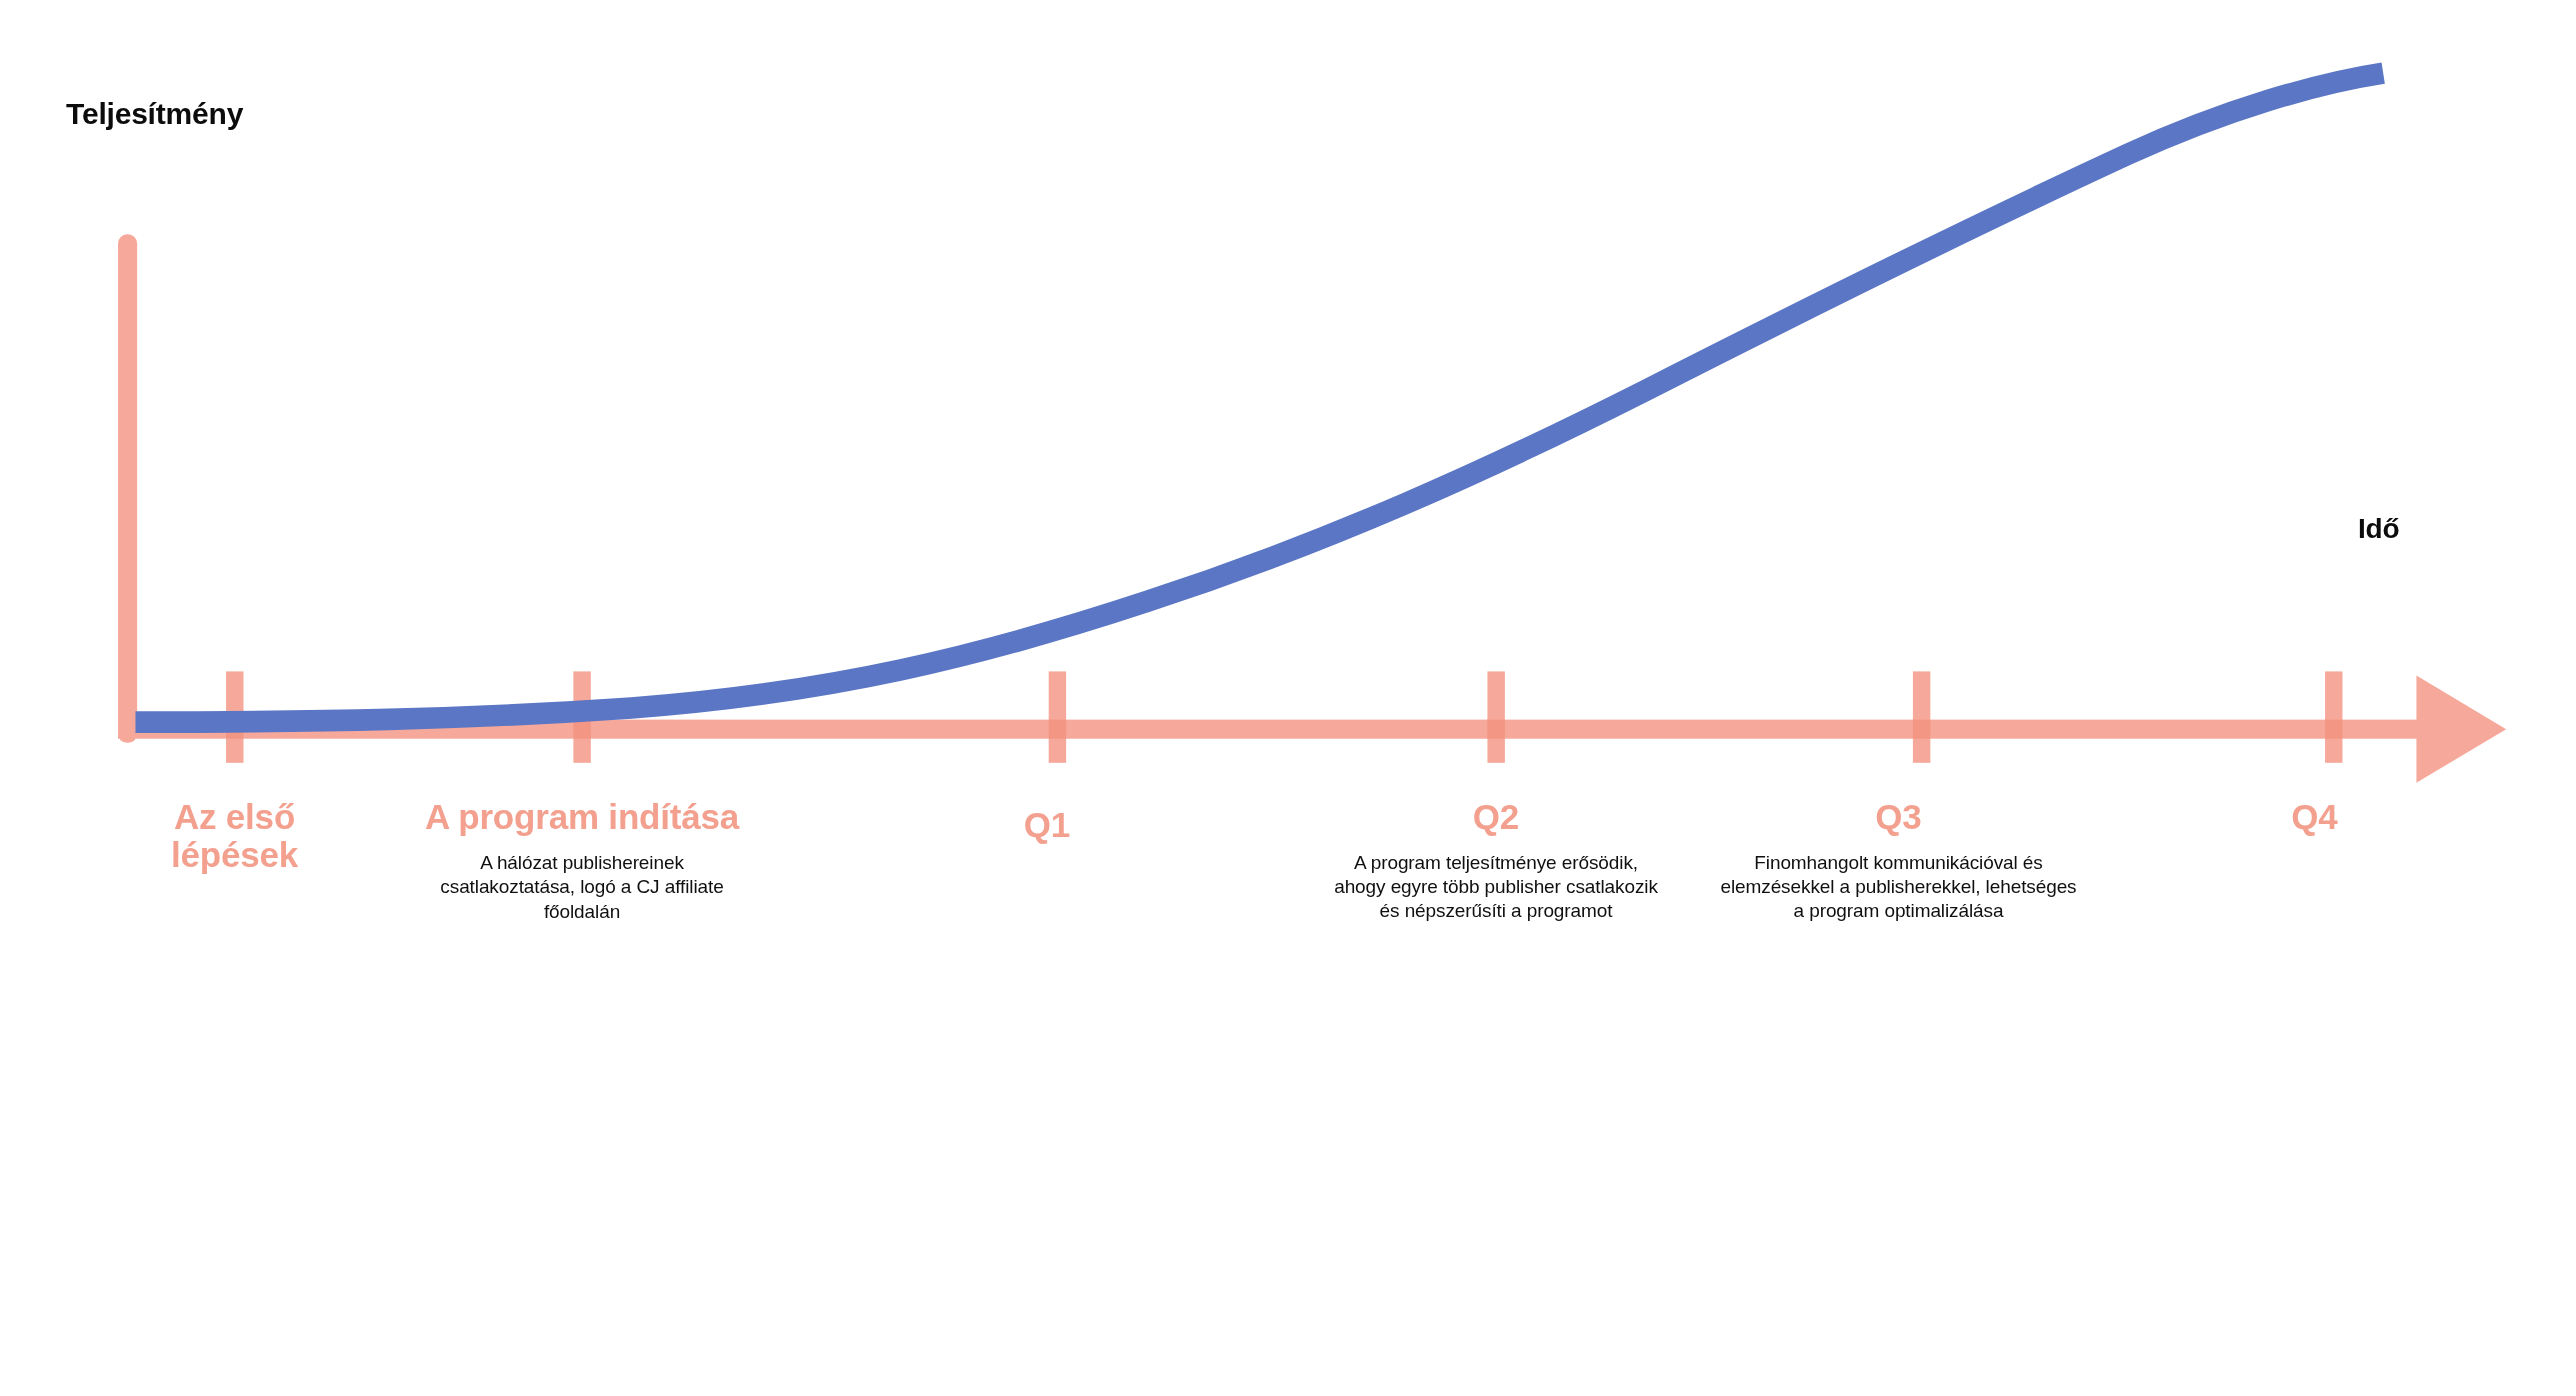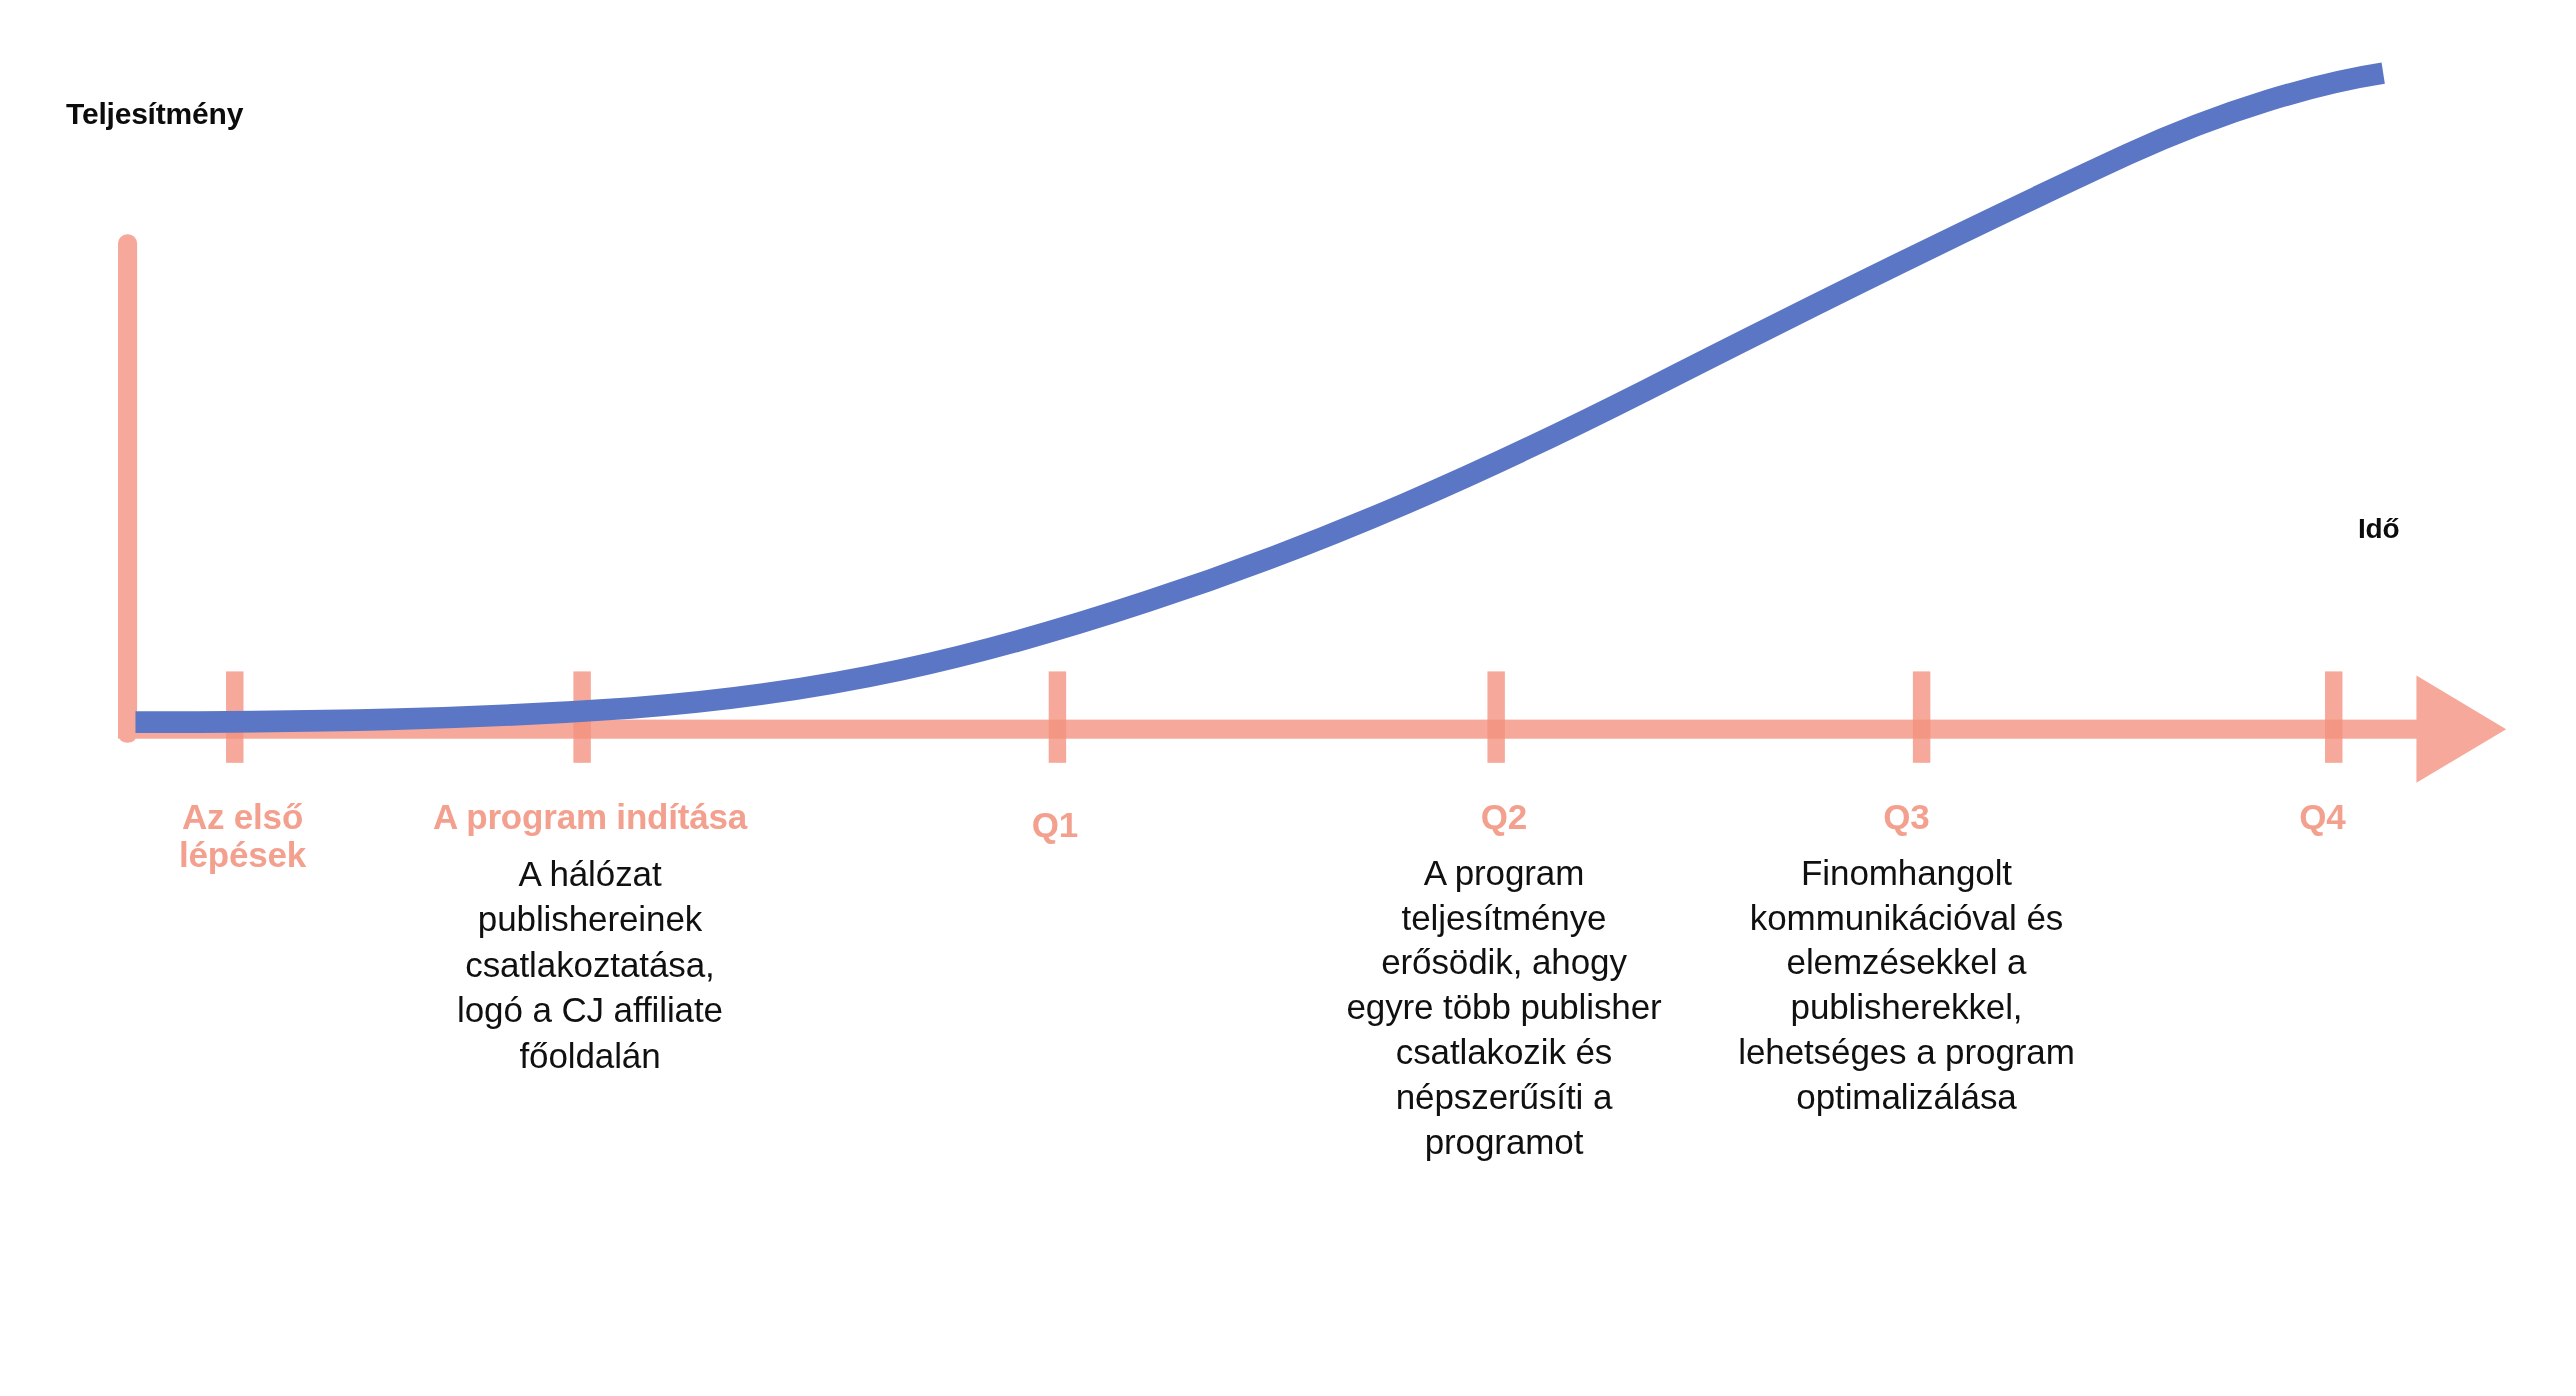--- a/index.html
+++ b/index.html
@@ -47,40 +47,40 @@
     position: absolute;
     left: 0;
     top: 0;
     width: 2576px;
     height: 1396px;
   }
 
   
   #milestones {
     position: absolute;
-    left: 8px;
+    left: 0;
     top: 798px;
     width: 2153px;
     height: 598px;
   }
   .milestone {
     position: absolute;
     top: 0;
     text-align: center;
   }
   .milestone-title {
     font-size: 35px;
     font-weight: bold;
     color: #f3a08f;
     line-height: 1.08;
     margin: 0 0 15px 0;
     letter-spacing: -0.2px;
   }
   .milestone-desc {
-    font-size: 35px;
+    font-size: 19px;
     font-weight: normal;
     color: #101010;
     line-height: 1.28;
     margin: 0;
     letter-spacing: -0.1px;
   }
   .milestone.narrow .milestone-desc { line-height: 1.3; }
 </style>
 </head>
 <body>

